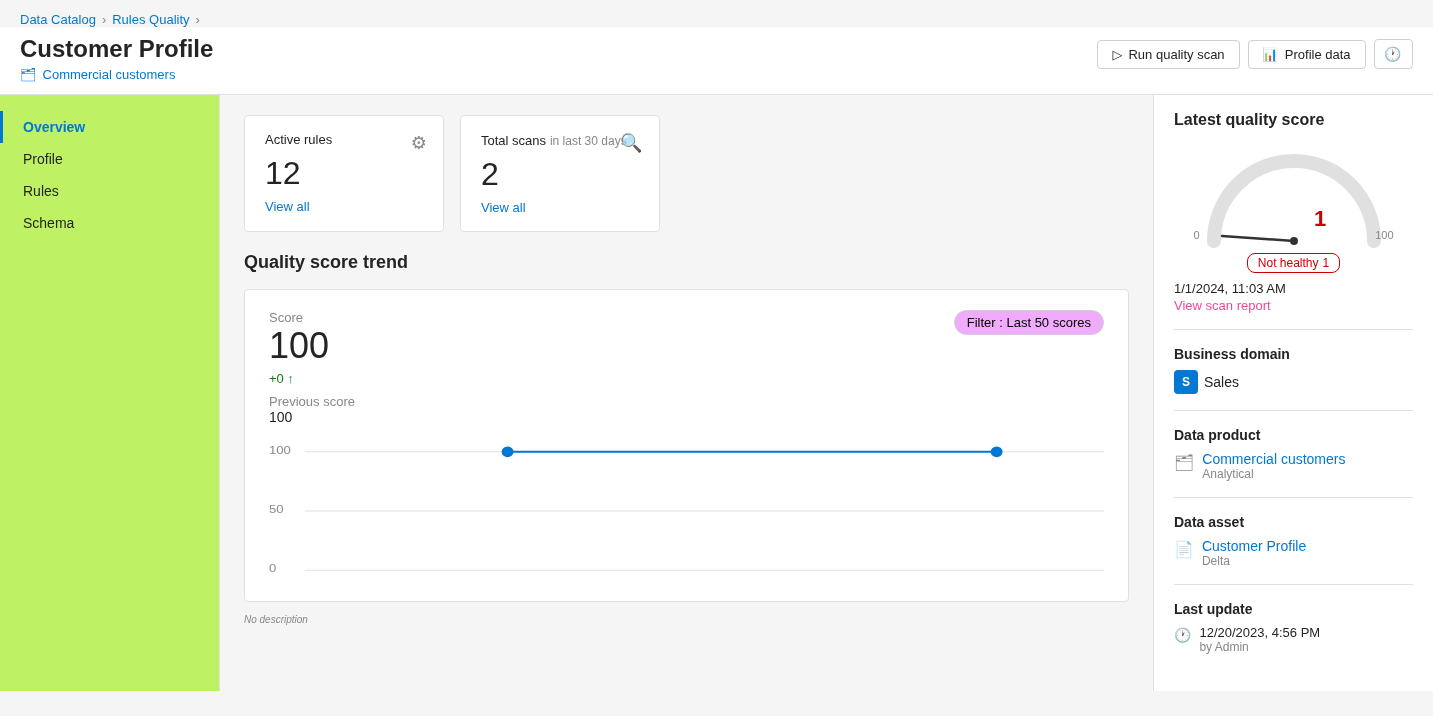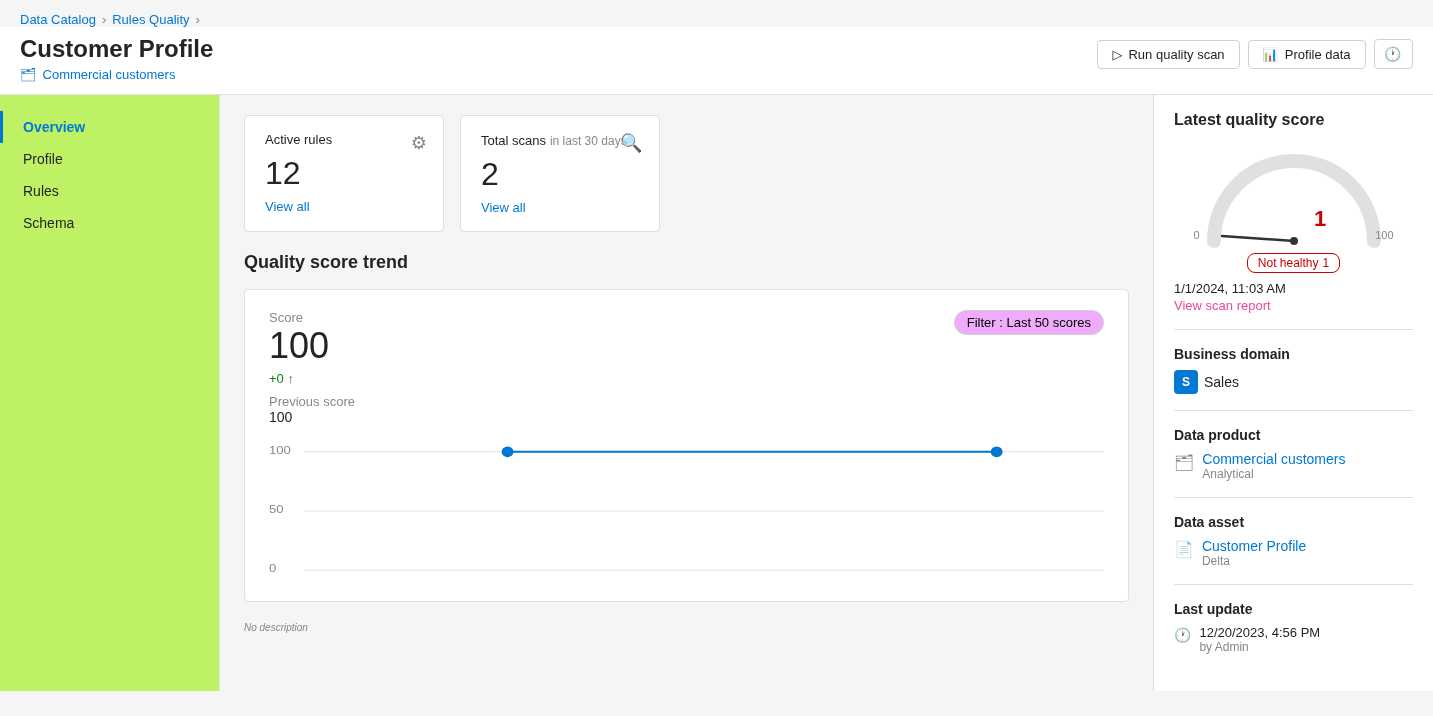--- a/index.html
+++ b/index.html
@@ -27,21 +27,21 @@
     .cards-row { display: flex; gap: 16px; margin-bottom: 20px; }
     .stat-card { background: #fff; border: 1px solid #e0e0e0; border-radius: 4px; padding: 16px 20px; min-width: 200px; position: relative; }
     .stat-card-title { font-size: 13px; color: #242424; }
     .stat-card-subtitle { font-size: 12px; color: #888; }
     .stat-card-value { font-size: 32px; font-weight: 300; margin: 8px 0 6px; }
     .stat-card-link { color: #0078d4; font-size: 13px; cursor: pointer; text-decoration: none; }
     .stat-card-icon { position: absolute; top: 16px; right: 16px; font-size: 18px; color: #888; }
 
     .section-title { font-size: 18px; font-weight: 600; margin-bottom: 16px; }
 
-    .chart-container { background: #fff; border: 1px solid #e0e0e0; border-radius: 4px; padding: 20px 24px; margin-bottom: 20px; }
+    .chart-container { background: #fff; border: 1px solid #e0e0e0; border-radius: 4px; padding: 20px 24px; margin-bottom: 12px; }
     .chart-header { display: flex; justify-content: space-between; align-items: flex-start; margin-bottom: 16px; }
     .chart-score-label { font-size: 13px; color: #888; }
     .chart-score-value { font-size: 36px; font-weight: 300; }
     .chart-change { font-size: 13px; margin-top: 4px; }
     .chart-change .positive { color: #107c10; }
     .chart-prev { font-size: 13px; margin-top: 8px; color: #888; }
     .chart-prev-val { font-size: 14px; color: #242424; }
 
     .filter-btn { padding: 4px 12px; border: 1px solid #d0d0d0; border-radius: 16px; font-size: 13px; cursor: pointer; background: #f0abfc; }
 

